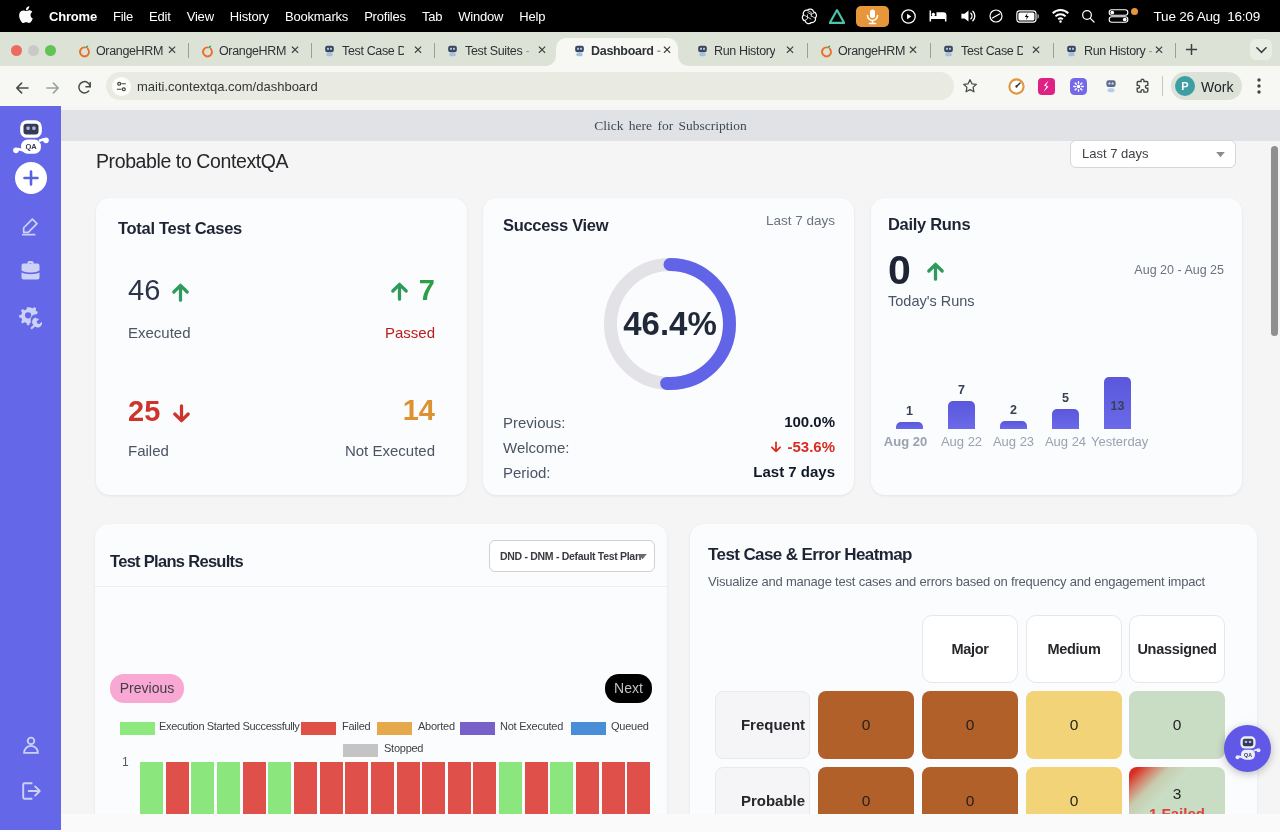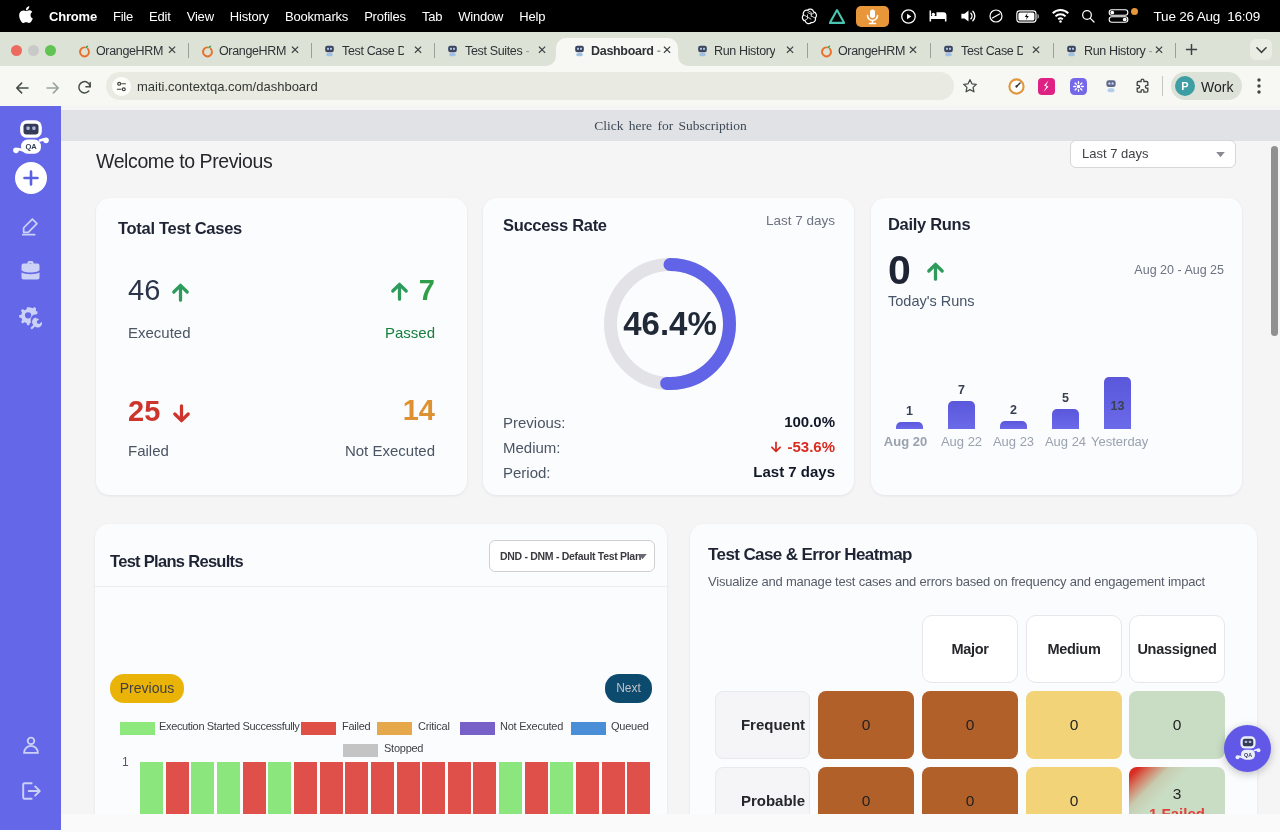--- a/index.html
+++ b/index.html
@@ -324,62 +324,62 @@
       <path d="M4.5 20.5a7.5 7.5 0 0 1 15 0z"></path>
     </svg>
   <svg style="position:absolute; left:20px; top:674px;" width="22" height="22" viewBox="0 0 24 24" fill="none" stroke="#ccd1f6" stroke-width="2.1">
       <path d="M13.5 3.5H5A1.5 1.5 0 0 0 3.5 5v14A1.5 1.5 0 0 0 5 20.5h8.5"></path>
       <path d="M9.5 12H21M16.5 7L21.5 12l-5 5" stroke-linecap="round" stroke-linejoin="round" fill="none"></path>
     </svg>
 </div>
 
 <div id="content">
   <div id="banner"><span style="word-spacing:2px;">Click here for Subscription</span></div>
-  <h1 class="welcome">Welcome to Previous</h1>
+  <h1 class="welcome">Probable to ContextQA</h1>
 
   <div class="abs" style="left:1009px; top:34px; width:166px; height:28px; background:#fff; border:1px solid #d6d6db; border-radius:6px;">
     <span style="position:absolute; left:11px; top:5px; font-size:13px; color:#3f3f46;">Last 7 days</span>
     <svg style="position:absolute; right:10px; top:11px;" width="9" height="6" viewBox="0 0 10 7">
         <path d="M0 0l5 6 5-6z" fill="#8a8a92"></path>
       </svg>
   </div>
 
   <div class="card" style="left:35px; top:92px; width:371px; height:297px;">
     <div class="cardtitle" style="left:22px; top:21px;">Total Test Cases</div>
     <div class="abs" style="left:32px; top:78px; font-size:29px; font-weight:normal; color:#2b3549; line-height:1;">46</div>
     <svg class="abs" style="left:73px; top:83px;" width="23" height="23" viewBox="0 0 24 24" fill="none" stroke="#2e9a5c" stroke-width="3.4" stroke-linecap="round" stroke-linejoin="round">
         <path d="M12 20V5M5 11.5L12 4.5L19 11.5"></path>
       </svg>
     <div class="abs" style="left:32px; top:126px; font-size:15px; color:#4b5563;">Executed</div>
     <div class="abs" style="right:32px; top:78px; text-align:right;">
       <svg style="vertical-align:-3px; margin-right:8px;" width="23" height="23" viewBox="0 0 24 24" fill="none" stroke="#2e9a5c" stroke-width="3.4" stroke-linecap="round" stroke-linejoin="round">
           <path d="M12 20V5M5 11.5L12 4.5L19 11.5"></path>
         </svg><span style="font-size:29px; font-weight:bold; color:#2f9e49; line-height:1;">7</span>
     </div>
-    <div class="abs" style="right:32px; top:126px; font-size:15px; color:#15803d;">Passed</div>
+    <div class="abs" style="right:32px; top:126px; font-size:15px; color:#b91c1c;">Passed</div>
     <div class="abs" style="left:32px; top:199px; font-size:29px; font-weight:bold; color:#cd352c; line-height:1;">25</div>
     <svg class="abs" style="left:74px; top:204px;" width="23" height="23" viewBox="0 0 24 24" fill="none" stroke="#cd352c" stroke-width="3.4" stroke-linecap="round" stroke-linejoin="round">
         <path d="M12 4v15M5 12.5L12 19.5L19 12.5"></path>
       </svg>
     <div class="abs" style="left:32px; top:244px; font-size:15px; color:#4b5563;">Failed</div>
     <div class="abs" style="right:32px; top:198px; font-size:29px; font-weight:bold; color:#dd9130; line-height:1;">14</div>
     <div class="abs" style="right:32px; top:244px; font-size:15px; color:#4b5563;">Not Executed</div>
   </div>
 
   <div class="card" style="left:422px; top:92px; width:371px; height:297px;">
-    <div class="cardtitle" style="left:20px; top:18px;">Success Rate</div>
+    <div class="cardtitle" style="left:20px; top:18px;">Success View</div>
     <div class="abs" style="right:19px; top:15px; font-size:13.5px; color:#6b7280;">Last 7 days</div>
     <svg class="abs" style="left:117px; top:56px;" width="140" height="140" viewBox="0 0 140 140">
       <circle cx="70" cy="70" r="59.5" fill="none" stroke="#e2e2e7" stroke-width="13"></circle>
       <circle cx="70" cy="70" r="59.5" fill="none" stroke="#6264e8" stroke-width="13" stroke-linecap="round" stroke-dasharray="190 183.85" transform="rotate(-90 70 70)"></circle>
     </svg>
     <div class="abs" style="left:117px; top:109px; width:140px; text-align:center; font-size:33px; font-weight:bold; color:#1f2937; line-height:1;">46.4%</div>
     <div class="abs" style="left:20px; top:216px; font-size:15px; color:#4b5563;">Previous:</div>
     <div class="abs" style="right:19px; top:215px; font-size:15px; font-weight:bold; color:#111827;">100.0%</div>
-    <div class="abs" style="left:20px; top:241px; font-size:15px; color:#4b5563;">Medium:</div>
+    <div class="abs" style="left:20px; top:241px; font-size:15px; color:#4b5563;">Welcome:</div>
     <div class="abs" style="right:19px; top:240px; font-size:15px; font-weight:bold; color:#d92c20;"><svg style="vertical-align:-2px;" width="14" height="14" viewBox="0 0 24 24" fill="none" stroke="#d92c20" stroke-width="3" stroke-linecap="round" stroke-linejoin="round">
           <path d="M12 4v15M5 12.5L12 19.5L19 12.5"></path>
         </svg> -53.6%</div>
     <div class="abs" style="left:20px; top:266px; font-size:15px; color:#4b5563;">Period:</div>
     <div class="abs" style="right:19px; top:265px; font-size:15px; font-weight:bold; color:#111827;">Last 7 days</div>
   </div>
 
   <div class="card" style="left:810px; top:92px; width:371px; height:297px;">
     <div class="cardtitle" style="left:17px; top:17px;">Daily Runs</div>
     <div class="abs" style="left:17px; top:52px; font-size:41px; font-weight:bold; color:#1e2433; line-height:1;">0</div>
@@ -407,28 +407,28 @@
 
   <div class="card" style="left:34px; top:418px; width:572px; height:420px;">
     <div class="cardtitle" style="left:15px; top:28px; font-size:16.5px; letter-spacing:-0.7px;">Test Plans Results</div>
     <div class="abs" style="left:394px; top:16px; width:166px; height:32px; background:#fff; border:1px solid #cfcfd4; border-radius:6px;">
       <span style="position:absolute; left:10px; top:9px; font-size:10.5px; font-weight:bold; color:#3a3a40; letter-spacing:-0.3px; white-space:nowrap;">DND - DNM - Default Test Plan</span>
       <svg style="position:absolute; right:7px; top:13px;" width="9" height="6" viewBox="0 0 10 7">
           <path d="M0 0l5 6 5-6z" fill="#6a6a72"></path>
         </svg>
     </div>
     <div class="abs" style="left:0; top:62px; width:572px; height:1px; background:#ededf0;"></div>
-    <div class="abs" style="left:15px; top:150px; width:74px; height:29px; background:#eab308; border-radius:14px; text-align:center; line-height:29px; font-size:14px; color:#3f3f46;">Previous</div>
-    <div class="abs" style="left:510px; top:150px; width:47px; height:29px; background:#0c4a6e; border-radius:14px; text-align:center; line-height:29px; font-size:12px; color:#c0c0c6;">Next</div>
+    <div class="abs" style="left:15px; top:150px; width:74px; height:29px; background:#f9a8d4; border-radius:14px; text-align:center; line-height:29px; font-size:14px; color:#3f3f46;">Previous</div>
+    <div class="abs" style="left:510px; top:150px; width:47px; height:29px; background:#000000; border-radius:14px; text-align:center; line-height:29px; font-size:14px; color:#c0c0c6;">Next</div>
     <div class="lchip" style="left:25px; top:198px; background:#8de97e;"></div>
     <div class="llab" style="left:64px; top:196px; letter-spacing:-0.35px;">Execution Started Successfully</div>
     <div class="lchip" style="left:206px; top:198px; background:#df5147;"></div>
     <div class="llab" style="left:247px; top:196px;">Failed</div>
     <div class="lchip" style="left:282px; top:198px; background:#e5a84b;"></div>
-    <div class="llab" style="left:323px; top:196px;">Critical</div>
+    <div class="llab" style="left:323px; top:196px;">Aborted</div>
     <div class="lchip" style="left:365px; top:198px; background:#7760c8;"></div>
     <div class="llab" style="left:405px; top:196px;">Not Executed</div>
     <div class="lchip" style="left:476px; top:198px; background:#4b8ed8;"></div>
     <div class="llab" style="left:516px; top:196px;">Queued</div>
     <div class="lchip" style="left:248px; top:220px; background:#c4c4c4;"></div>
     <div class="llab" style="left:289px; top:218px;">Stopped</div>
     <div class="abs" style="left:27px; top:231px; font-size:12px; color:#55585e;">1</div>
     <div class="tpb" style="left:45px; background:#8ce67e;"></div>
     <div class="tpb" style="left:71px; background:#e0504a;"></div>
     <div class="tpb" style="left:96px; background:#8ce67e;"></div>

